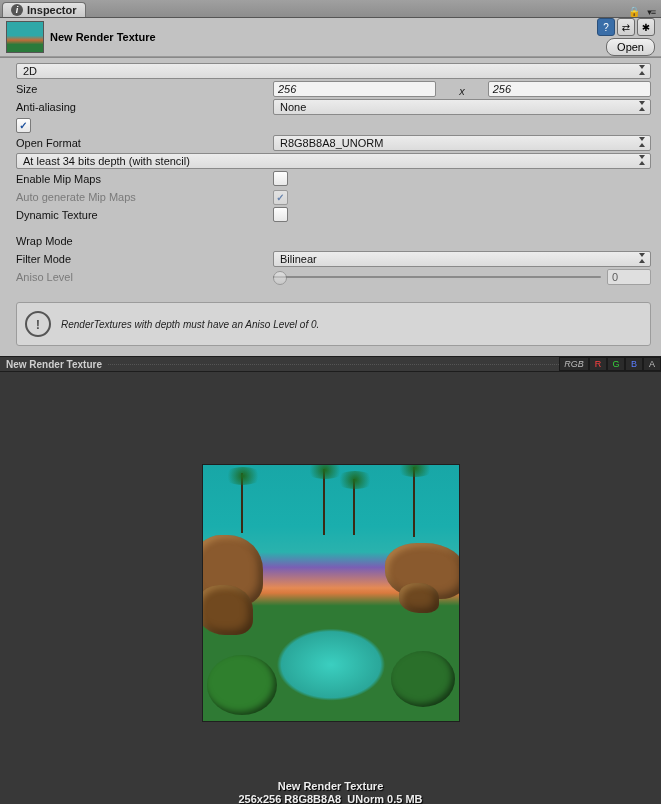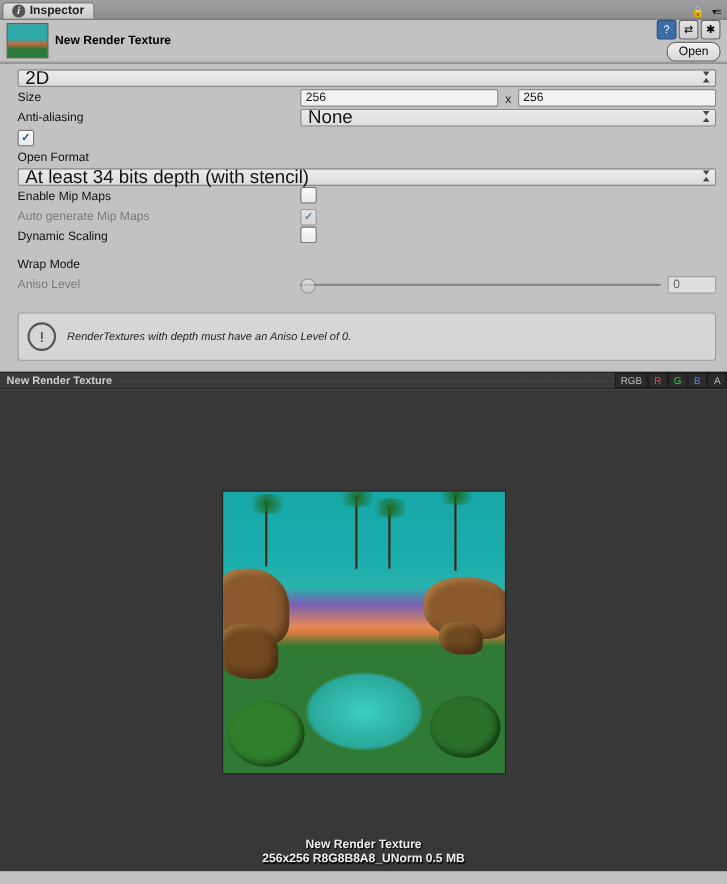--- a/index.html
+++ b/index.html
@@ -14,47 +14,47 @@
   .asset-title{font-weight:bold;flex:1;}
   .header-icons{display:flex;align-items:center;gap:2px;}
   .sqico{width:16px;height:16px;border:1px solid #6b6b6b;border-radius:3px;background:linear-gradient(#e4e4e4,#cfcfcf);display:flex;align-items:center;justify-content:center;font-size:10px;}
   .sqico.blue{background:#3a6ea8;color:#fff;border-color:#2a4f7a;}
   .open-btn{height:16px;border:1px solid #6b6b6b;border-radius:8px;background:linear-gradient(#f0f0f0,#d6d6d6);padding:0 10px;font-size:11px;display:flex;align-items:center;margin-left:4px;margin-top:16px;cursor:default;}
   .props{padding:4px 10px 10px 16px;}
   .row{display:flex;align-items:center;height:18px;}
   .lbl{width:257px;color:#111;}
   .lbl.disabled{color:#7a7a7a;}
   .ctrl{flex:1;}
-  .sel{position:relative;background:linear-gradient(#ececec,#dcdcdc);border:1px solid #8a8a8a;border-radius:2px;height:14px;line-height:14px;padding:0 16px 0 6px;font-size:17px;color:#111;cursor:default;}
+  .sel{position:relative;background:linear-gradient(#ececec,#dcdcdc);border:1px solid #8a8a8a;border-radius:2px;height:14px;line-height:14px;padding:0 16px 0 6px;font-size:11px;color:#111;cursor:default;}
   .sel:after{content:"";position:absolute;right:5px;top:3px;width:0;height:0;border-left:3px solid transparent;border-right:3px solid transparent;border-top:4px solid #444;}
   .sel:before{content:"";position:absolute;right:5px;bottom:3px;width:0;height:0;border-left:3px solid transparent;border-right:3px solid transparent;border-bottom:4px solid #444;display:none;}
   .sel.updown:before{display:block;}
   .sel.updown:after{top:1px;}
   .numbox{background:#f3f3f3;border:1px solid #8a8a8a;border-radius:2px;height:14px;line-height:14px;padding:0 4px;font-size:11px;color:#111;}
-  .sizepair{display:flex;align-items:flex-end;gap:6px;}
+  .sizepair{display:flex;align-items:flex-end;gap:23px;font-style:italic;}
   .sizepair .numbox{flex:1;}
   .x{color:#222;}
   .chk{width:13px;height:13px;border:1px solid #7a7a7a;border-radius:2px;background:linear-gradient(#fdfdfd,#e8e8e8);display:inline-flex;align-items:center;justify-content:center;}
   .chk.checked:after{content:"✓";font-size:10px;color:#1b4f9c;font-weight:bold;}
   .chk.disabled{opacity:.55;}
   .gap{height:8px;}
   .slider-wrap{display:flex;align-items:center;gap:6px;flex:1;}
   .slider{position:relative;flex:1;height:14px;}
   .slider .track{position:absolute;left:0;right:0;top:6px;height:2px;background:#8a8a8a;border-radius:1px;}
   .slider .knob{position:absolute;left:0;top:1px;width:12px;height:12px;border-radius:50%;background:linear-gradient(#f5f5f5,#cfcfcf);border:1px solid #777;opacity:.55;}
   .valbox{width:34px;}
   .info-box{margin:6px 10px 10px 16px;border:1px solid #9c9c9c;border-radius:3px;background:#d6d6d6;display:flex;align-items:center;padding:8px;gap:10px;}
   .info-ic{width:22px;height:22px;border-radius:50%;border:2px solid #555;display:flex;align-items:center;justify-content:center;font-weight:bold;color:#555;font-size:13px;}
   .info-txt{font-size:10px;color:#222;font-style:italic;}
   .preview-hdr{height:14px;background:#3a3a3a;border-top:1px solid #1d1d1d;border-bottom:1px solid #1d1d1d;display:flex;align-items:center;color:#cfcfcf;font-size:10px;}
   .preview-hdr .name{font-weight:bold;padding:0 6px;}
   .preview-hdr .line{flex:1;height:1px;background:repeating-linear-gradient(90deg,#555 0,#555 1px,#3a3a3a 1px,#3a3a3a 2px);}
   .chn-group{display:flex;align-items:center;}
   .chn{width:16px;height:12px;border:1px solid #1a1a1a;background:#2b2b2b;color:#bdbdbd;font-size:9px;display:flex;align-items:center;justify-content:center;}
-  .chn.big{width:28px;}
+  .chn.big{width:28px;font-style:italic;}
   .chn.R{color:#ff4040;}
   .chn.G{color:#35d03b;}
   .chn.B{color:#5a7dff;}
   .preview{height:438px;background:#383838;display:flex;flex-direction:column;align-items:center;justify-content:flex-start;position:relative;}
   .tex{width:256px;height:256px;margin-top:93px;background:
      radial-gradient(ellipse 90px 60px at 50% 78%, #3bcfc0 0%, #2aa79a 55%, rgba(0,0,0,0) 60%),
      linear-gradient(180deg,#18a7a7 0%, #1aaead 24%, #2ab2ad 34%, #7a5fb4 40%, #e58a54 48%, #d97a3e 50%, #2f7a34 55%, #2f7a34 100%);
      position:relative;overflow:hidden;box-shadow:0 0 0 1px #1f1f1f;}
   .rock{position:absolute;background:#8a5a2e;border-radius:40% 50% 30% 50%;box-shadow:inset -4px -4px 8px rgba(0,0,0,.4),inset 3px 3px 6px rgba(255,200,120,.35);}
   .rockL{left:-10px;top:70px;width:70px;height:70px;}
@@ -127,49 +127,58 @@
         <div class="sel updown">None</div>
       </div>
   </div>
 
   <div class="row">
     <div class="ctrl"><span class="chk checked"></span></div>
   </div>
 
   <div class="row">
     <div class="lbl">Open Format</div>
+    <div class="ctrl">
+        <div class="sel updown">R8G8B8A8_UNORM</div>
+      </div>
   </div>
 
   <div class="row">
     <div class="ctrl">
         <div class="sel updown">At least 34 bits depth (with stencil)</div>
       </div>
   </div>
 
   <div class="row">
     <div class="lbl">Enable Mip Maps</div>
     <div class="ctrl"><span class="chk"></span></div>
   </div>
 
   <div class="row">
     <div class="lbl disabled">Auto generate Mip Maps</div>
     <div class="ctrl"><span class="chk checked disabled"></span></div>
   </div>
 
   <div class="row">
-    <div class="lbl">Dynamic Scaling</div>
+    <div class="lbl">Dynamic Texture</div>
     <div class="ctrl"><span class="chk"></span></div>
   </div>
 
   <div class="gap"></div>
 
   <div class="row">
     <div class="lbl">Wrap Mode</div>
   </div>
 
+  <div class="row">
+    <div class="lbl">Filter Mode</div>
+    <div class="ctrl">
+        <div class="sel updown">Bilinear</div>
+      </div>
+  </div>
 
   <div class="row">
     <div class="lbl disabled">Aniso Level</div>
     <div class="slider-wrap">
       <div class="slider">
         <div class="track"></div>
           <div class="knob"></div>
       </div>
       <div class="numbox valbox" style="opacity:.6;">0</div>
     </div>

